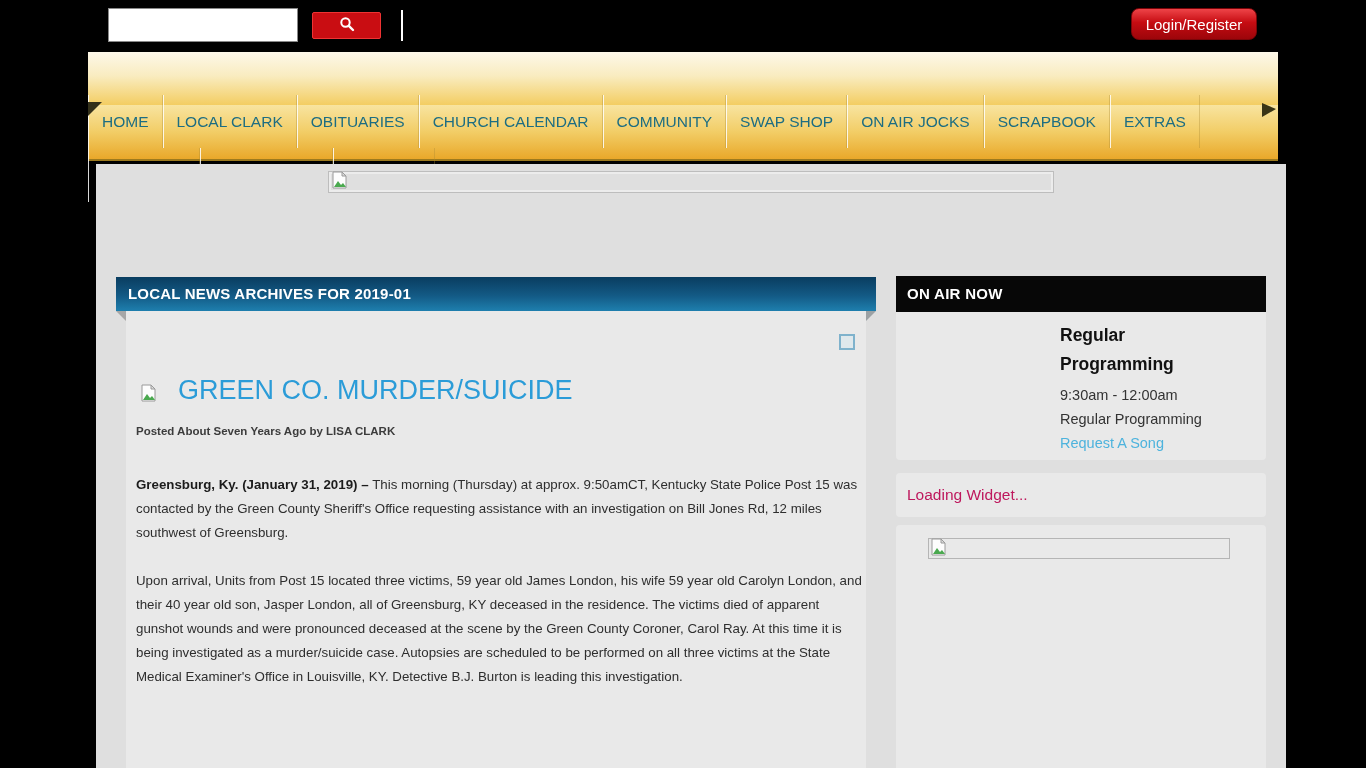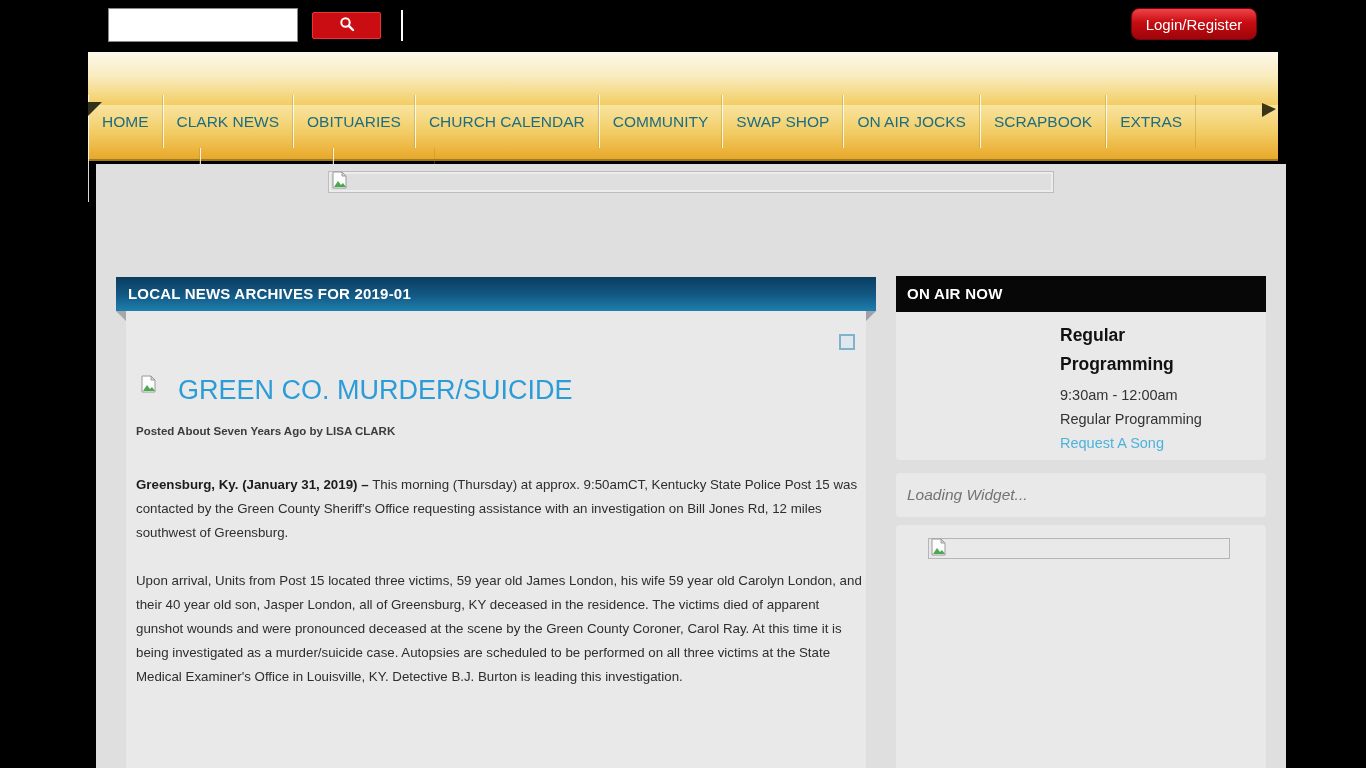--- a/index.html
+++ b/index.html
@@ -49,42 +49,42 @@
   .archive-bar { position:relative; height:34px; line-height:34px; padding-left:12px;
                  background:linear-gradient(180deg,#0a3d60 0%,#135a85 55%,#1e7fae 100%);
                  color:#fff; font-size:15px; font-weight:bold; letter-spacing:.2px; }
   .bar-fold-l { position:absolute; left:0; top:34px; width:0; height:0;
                 border-top:11px solid #999; border-left:11px solid transparent; opacity:.8; }
   .bar-fold-r { position:absolute; right:0; top:34px; width:0; height:0;
                 border-top:11px solid #8b9296; border-right:11px solid transparent; opacity:.8; }
   .article-panel { position:absolute; left:10px; right:10px; top:34px; bottom:0; background:#e9e9e9; }
   .ph-square { position:absolute; right:11px; top:23px; width:16px; height:16px;
                border:2px solid #7fb2cc; background:#dfe8ec; }
-  .article-title-row { position:absolute; left:15px; top:64px; display:flex; align-items:flex-start; }
+  .article-title-row { position:absolute; left:15px; top:64px; display:flex; align-items:flex-end; }
   .article-title { margin-left:22px; font-size:27px; color:#2b9cd8; cursor:pointer; white-space:nowrap; }
   .byline { position:absolute; left:10px; top:114px; font-size:11.5px; font-weight:bold; color:#3c3c3c; }
   .para { position:absolute; left:10px; width:726px; font-size:13.3px; line-height:24px; color:#2e2e2e; }
   .p1 { top:162px; }
   .p2 { top:258px; }
   .para b { color:#1c1c1c; }
 
   
   .sidebar { position:absolute; left:800px; top:112px; width:370px; bottom:0; }
   .onair-header { position:absolute; left:0; top:0; width:370px; height:36px; background:#070707;
                   color:#fff; font-weight:bold; font-size:15px; line-height:36px; padding-left:11px;
                   letter-spacing:.3px; }
   .onair-body { position:absolute; left:0; top:36px; width:370px; height:148px; background:#e9e9e9;
                 border-radius:0 0 4px 4px; }
   .onair-info { position:absolute; left:164px; top:9px; width:190px; }
   .show-title { font-size:17.5px; font-weight:bold; color:#111; line-height:29px; width:145px; }
   .show-time, .show-name { font-size:14.5px; color:#333; line-height:24px; }
   .show-time { margin-top:4px; }
   .request-link { font-size:14.5px; color:#4db3dd; line-height:24px; cursor:pointer; }
   .loading-box { position:absolute; left:0; top:197px; width:370px; height:44px; background:#e9e9e9;
-                 border-radius:4px; font-size:15.5px; color:#737373; line-height:44px; padding-left:11px;font-style:italic; }
+                 border-radius:4px; font-size:15.5px; color:#be185d; line-height:44px; padding-left:11px; }
   .widget-box { position:absolute; left:0; top:249px; width:370px; bottom:0; background:#e9e9e9;
                 border-radius:4px 4px 0 0; }
   .widget-ph { position:absolute; left:32px; top:13px; width:302px; height:21px;
                border:1px solid #b5b5b5; display:flex; align-items:center; padding-left:2px; }
   .broken-img { flex:0 0 auto; }
 </style>
 </head>
 <body>
 
 <div class="stage">
@@ -100,21 +100,21 @@
           </svg>
         </span>
       </button>
       <div class="top-divider"></div>
       <button class="login-btn">Login/Register</button>
     </div>
 
     <div class="nav">
       <div class="nav-row nav-row1">
         <div class="nav-item">HOME</div>
-        <div class="nav-item">CLARK NEWS</div>
+        <div class="nav-item">LOCAL CLARK</div>
         <div class="nav-item">OBITUARIES</div>
         <div class="nav-item">CHURCH CALENDAR</div>
         <div class="nav-item">COMMUNITY</div>
         <div class="nav-item">SWAP SHOP</div>
         <div class="nav-item">ON AIR JOCKS</div>
         <div class="nav-item">SCRAPBOOK</div>
         <div class="nav-item">EXTRAS</div>
       </div>
       <div class="nav-row nav-row2">
         <div class="nav-item">CONTESTS</div>

